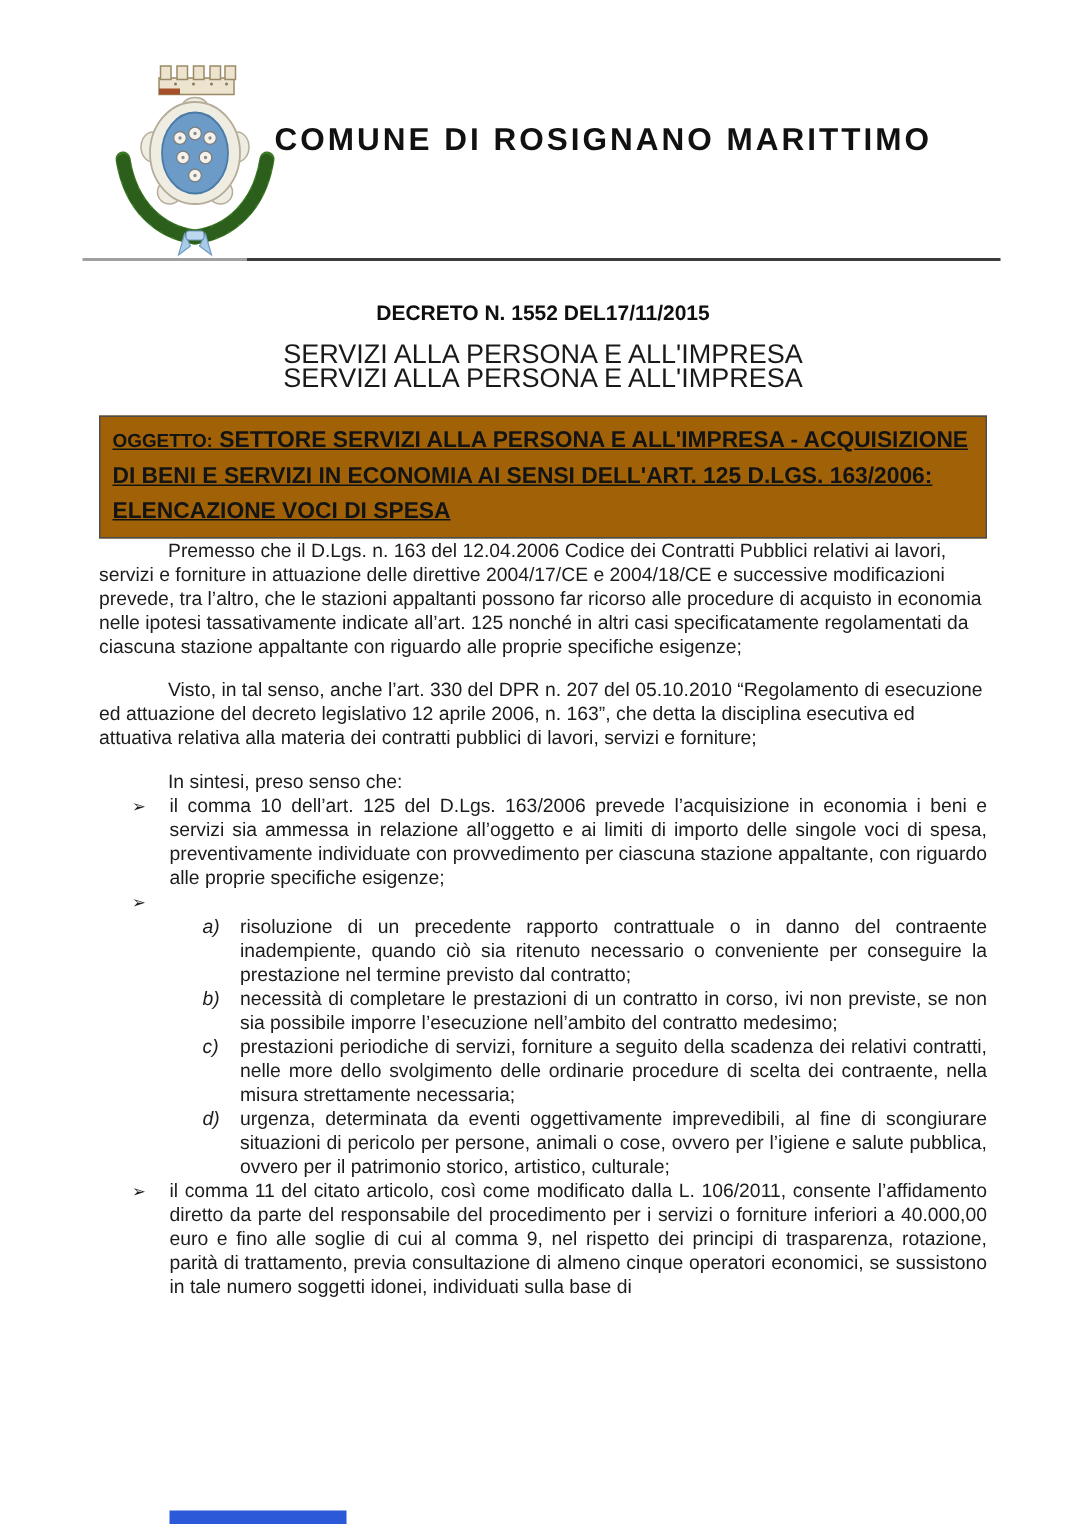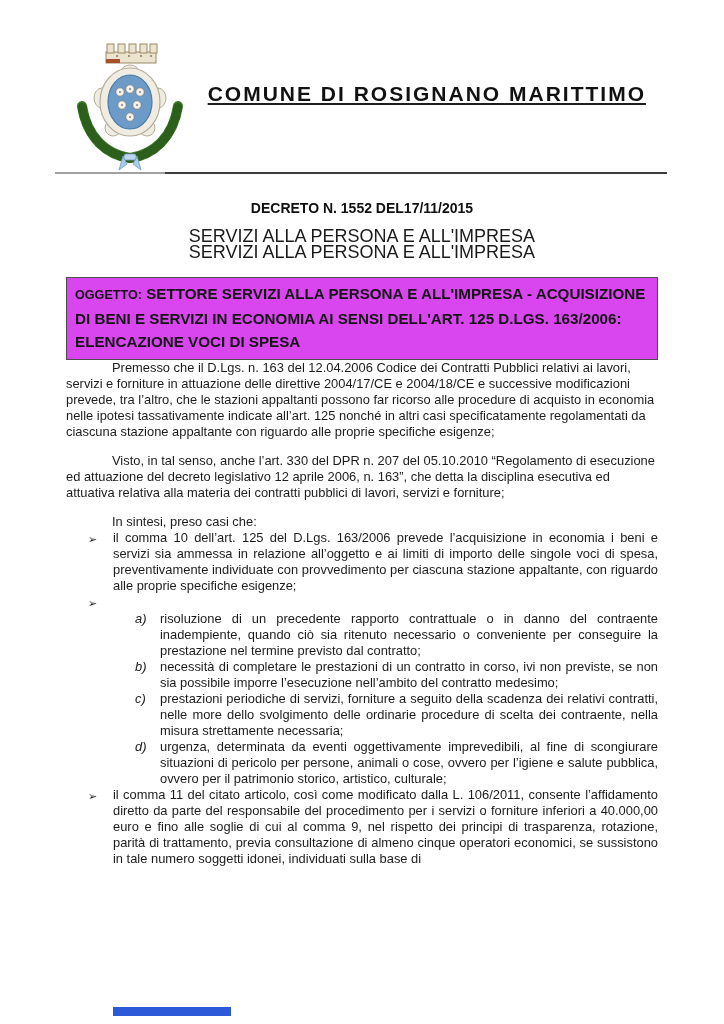--- a/index.html
+++ b/index.html
@@ -6,40 +6,41 @@
   .page{
     position:relative;
     width:724px;height:1024px;
     background:#ffffff;
     font-family:"Liberation Sans", sans-serif;
     color:#1e1e1e;
     overflow:hidden;
   }
   
   .logo{position:absolute;left:73px;top:36px;width:114px;height:136px;}
-  .header-text{position:absolute;left:172px;top:82px;width:474px;text-align:right;text-decoration:underline;}
+  .header-text{position:absolute;left:183px;top:82px;width:474px;text-align:left;}
   .municipality{font-size:21px;font-weight:bold;letter-spacing:2px;color:#111;}
   .province{font-size:16.5px;letter-spacing:0.8px;margin-top:5px;color:#222;}
   .header-rule{
     position:absolute;left:55px;top:172px;width:612px;height:2px;
     background:linear-gradient(to right,#a0a0a0 0 110px,#3c3c3c 110px 100%);
   }
   
   .content{position:absolute;left:66px;top:200px;width:592px;}
   .decree-title{text-align:center;font-size:14px;font-weight:bold;color:#0f0f0f;margin-bottom:13px;}
   .dept-line{text-align:center;font-size:18px;line-height:15.5px;color:#1a1a1a;}
   .subject-box{
     margin-top:17px;
-    background:#d946ef;
+    background:#a16207;
     border:1px solid #4d4d4d;
     padding:4px 8px 6px 8px;
     font-weight:bold;
     font-size:15.2px;
     line-height:23px;
     color:#141414;
+    text-decoration:underline;
   }
   .subject-label{font-size:12.6px;font-weight:bold;}
   .role-title{text-align:center;font-size:16.5px;margin-top:18px;margin-bottom:26px;color:#1a1a1a;}
   
   .body-text{font-size:12.9px;line-height:16px;color:#1c1c1c;}
   .para{text-indent:46px;margin:0 0 13px 0;text-align:left;}
   .intro-line{text-indent:46px;margin:0;}
   .bullet-row{display:flex;align-items:flex-start;}
   .bullet-marker{flex:0 0 25px;margin-left:22px;font-size:11px;padding-top:1px;color:#1c1c1c;}
   .bullet-text{flex:1;text-align:justify;}
@@ -120,21 +121,21 @@
     <div class="dept-line">SERVIZI ALLA PERSONA E ALL'IMPRESA</div>
     <div class="dept-line">SERVIZI ALLA PERSONA E ALL'IMPRESA</div>
 
     <div class="subject-box"><span class="subject-label">OGGETTO:</span><span> SETTORE SERVIZI ALLA PERSONA E ALL'IMPRESA - ACQUISIZIONE DI BENI E SERVIZI IN ECONOMIA AI SENSI DELL'ART. 125 D.LGS. 163/2006: ELENCAZIONE VOCI DI SPESA</span></div>
 
 
     <div class="body-text">
       <p class="para">Premesso che il D.Lgs. n. 163 del 12.04.2006 Codice dei Contratti Pubblici relativi ai lavori, servizi e forniture in attuazione delle direttive 2004/17/CE e 2004/18/CE e successive modificazioni prevede, tra l’altro, che le stazioni appaltanti possono far ricorso alle procedure di acquisto in economia nelle ipotesi tassativamente indicate all’art. 125 nonché in altri casi specificatamente regolamentati da ciascuna stazione appaltante  con riguardo alle proprie specifiche esigenze;</p>
       <p class="para">Visto, in tal senso, anche  l’art. 330 del DPR n. 207 del 05.10.2010 “Regolamento di esecuzione ed attuazione del decreto legislativo 12 aprile 2006, n. 163”, che detta la disciplina esecutiva ed attuativa relativa alla materia dei contratti pubblici di lavori, servizi e forniture;</p>
 
-      <div class="intro-line">In sintesi, preso casi che:</div>
+      <div class="intro-line">In sintesi, preso senso che:</div>
 
       <div class="bullet-row">
         <span class="bullet-marker">➢</span>
         <div class="bullet-text">il comma 10 dell’art. 125 del D.Lgs. 163/2006 prevede l’acquisizione in economia i beni e servizi sia ammessa in relazione all’oggetto e ai limiti di importo delle singole voci di spesa, preventivamente individuate con provvedimento per ciascuna stazione appaltante, con riguardo alle proprie specifiche esigenze;</div>
       </div>
 
       <div class="bullet-row">
         <span class="bullet-marker">➢</span>
       </div>
 

